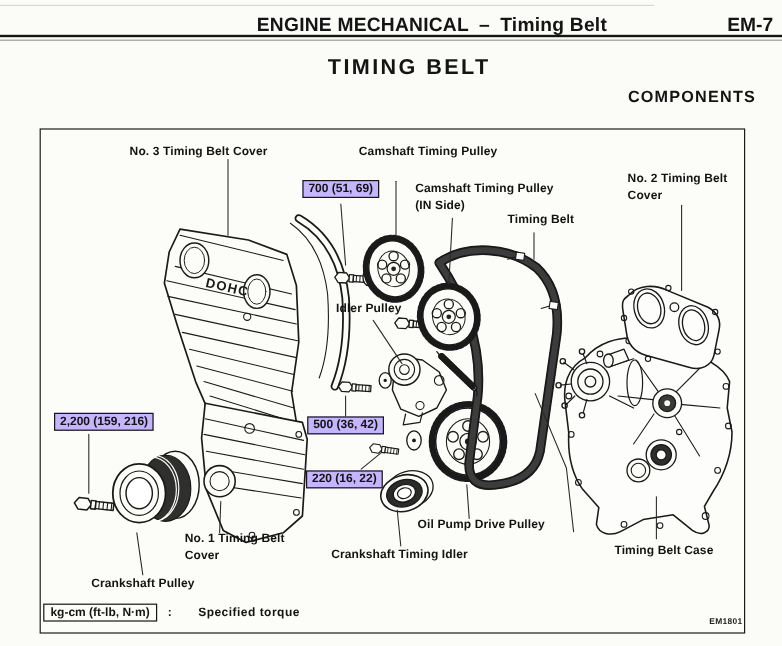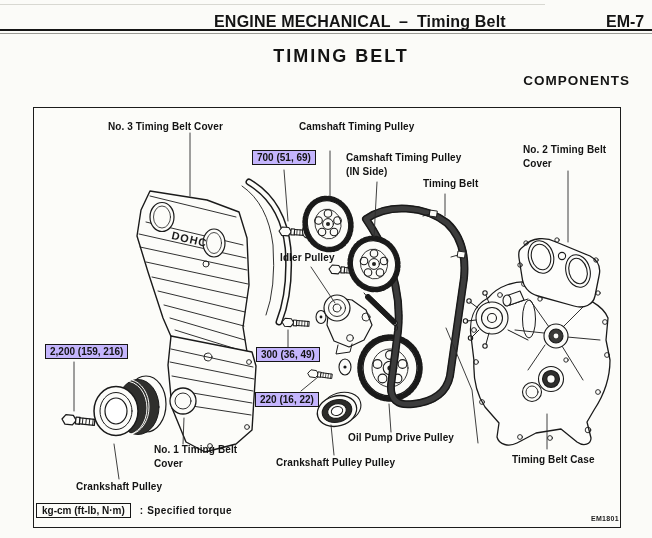--- a/index.html
+++ b/index.html
@@ -28,21 +28,21 @@
   
   .lbl{position:absolute;font-size:10px;font-weight:bold;line-height:13.5px;
     white-space:nowrap;color:#131313;letter-spacing:.1px;}
   .lbl span{display:block;}
   .tq{position:absolute;font-size:10px;font-weight:bold;white-space:nowrap;
     border:1.6px solid #161616;padding:1px 4px 1px 4px;background:#c4b5fd;color:#131313;}
   .figcode{position:absolute;left:591px;top:515px;font-size:7px;font-weight:bold;letter-spacing:.3px;color:#222;}
   .legend{position:absolute;left:36px;top:503px;display:flex;align-items:center;font-size:10px;font-weight:bold;}
   .legend .unitbox{border:1.4px solid #161616;padding:1px 5px;background:#fcfcf9;}
   .legend .colon{margin-left:9px;}
-  .legend .note{margin-left:4px;letter-spacing:.4px;}
+  .legend .note{margin-left:22px;letter-spacing:.4px;}
 </style>
 </head>
 <body>
 
 <div class="rule-top"></div>
 <div class="hdr-line">
   <span style="display:inline">ENGINE MECHANICAL</span>
   <span style="display:inline;padding:0 4px">–</span>
   <span style="display:inline" class="hdr-sub">Timing Belt</span>
 </div>
@@ -342,41 +342,41 @@
 
 <div class="lbl" style="left:523px;top:143px">
   <span>No. 2 Timing Belt</span>
   <span>Cover</span>
 </div>
 
 <div class="lbl" style="left:280px;top:251px">
   <span>Idler Pulley</span>
 </div>
 
-<div class="tq" style="left:256px;top:347px">300 (36, 49)</div>
+<div class="tq" style="left:256px;top:347px">500 (36, 42)</div>
 
 <div class="tq" style="left:255px;top:392px">220 (16, 22)</div>
 
 <div class="tq" style="left:45px;top:344px">2,200 (159, 216)</div>
 
 <div class="lbl" style="left:154px;top:443px">
   <span>No. 1 Timing Belt</span>
   <span>Cover</span>
 </div>
 
 <div class="lbl" style="left:76px;top:480px">
   <span>Crankshaft Pulley</span>
 </div>
 
 <div class="lbl" style="left:348px;top:431px">
   <span>Oil Pump Drive Pulley</span>
 </div>
 
 <div class="lbl" style="left:276px;top:456px">
-  <span>Crankshaft Pulley Pulley</span>
+  <span>Crankshaft Timing Idler</span>
 </div>
 
 <div class="lbl" style="left:512px;top:453px">
   <span>Timing Belt Case</span>
 </div>
 
 <div class="legend">
   <span class="unitbox">kg-cm (ft-lb, N·m)</span>
   <span class="colon">:</span>
   <span class="note">Specified torque</span>

